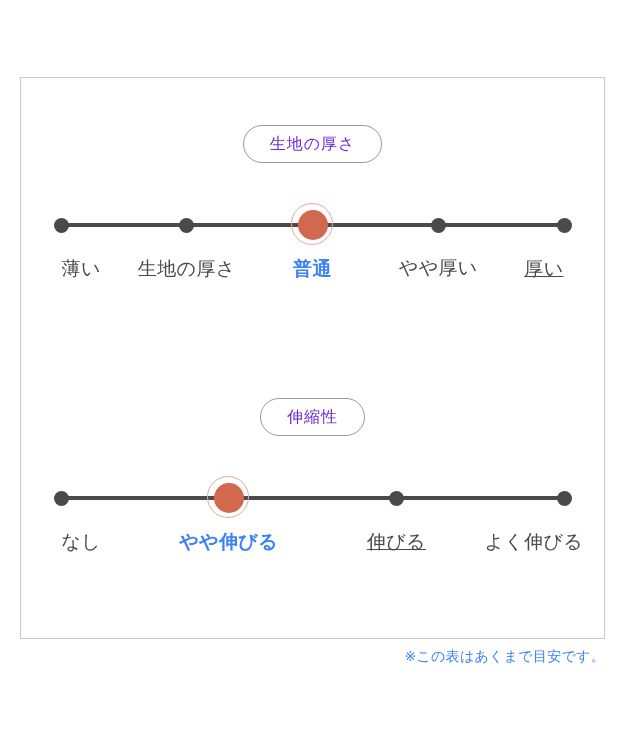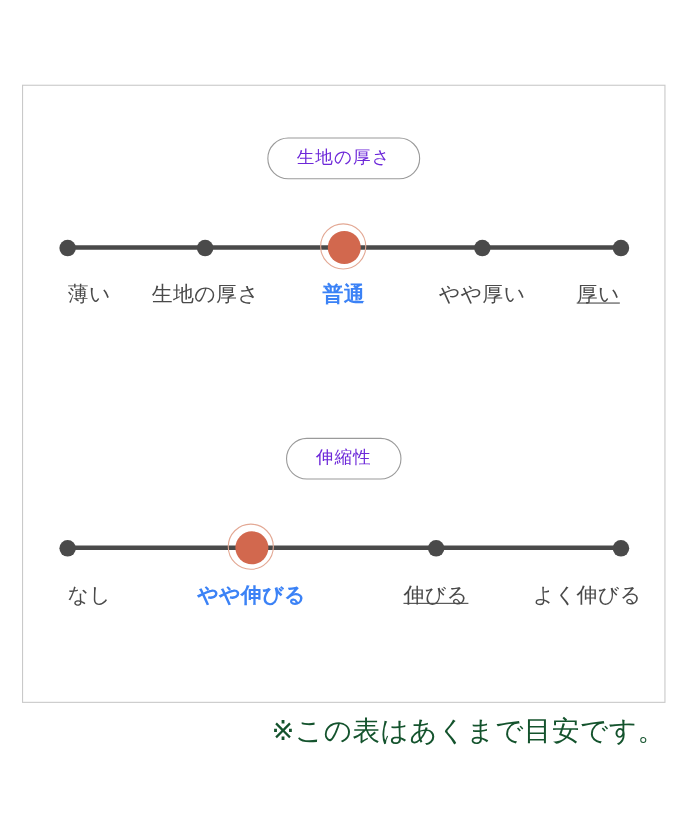--- a/index.html
+++ b/index.html
@@ -129,22 +129,22 @@
   .scale-label.selected {
     font-weight: bold;
     color: #3b82f6;
   }
 
   
   .footnote {
     position: absolute;
     right: 20px;
     top: 648px;
-    font-size: 25px;
-    color: #14532d;
+    font-size: 14px;
+    color: #3b82f6;
     letter-spacing: 0.02em;
     white-space: nowrap;
   }
 </style>
 </head>
 <body>
 
 <div class="spec-card">
 
   <div class="scale-group group-thickness">

